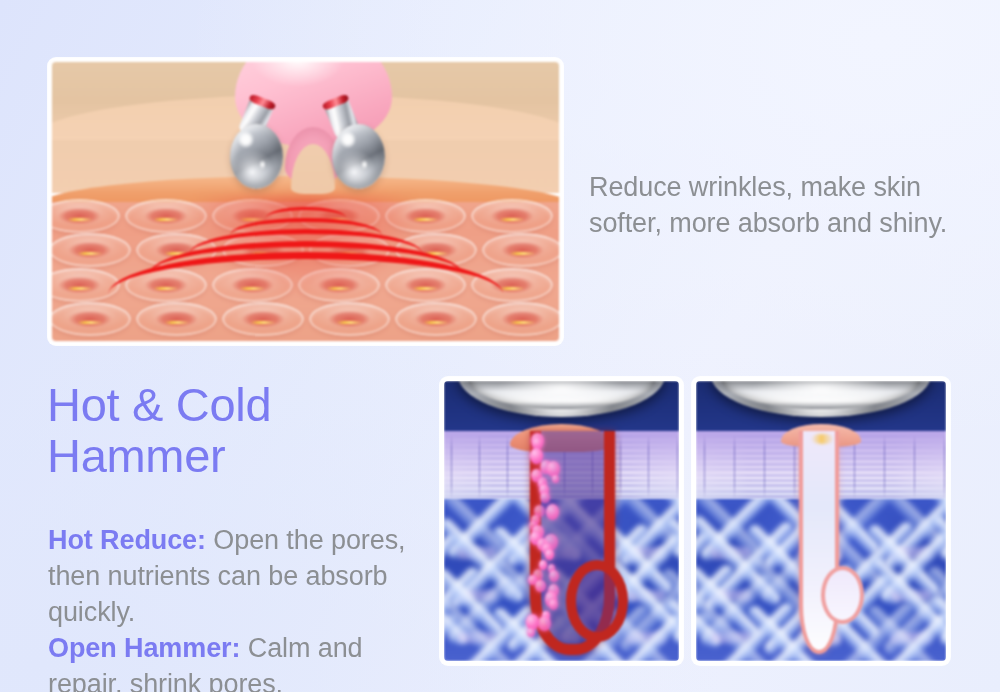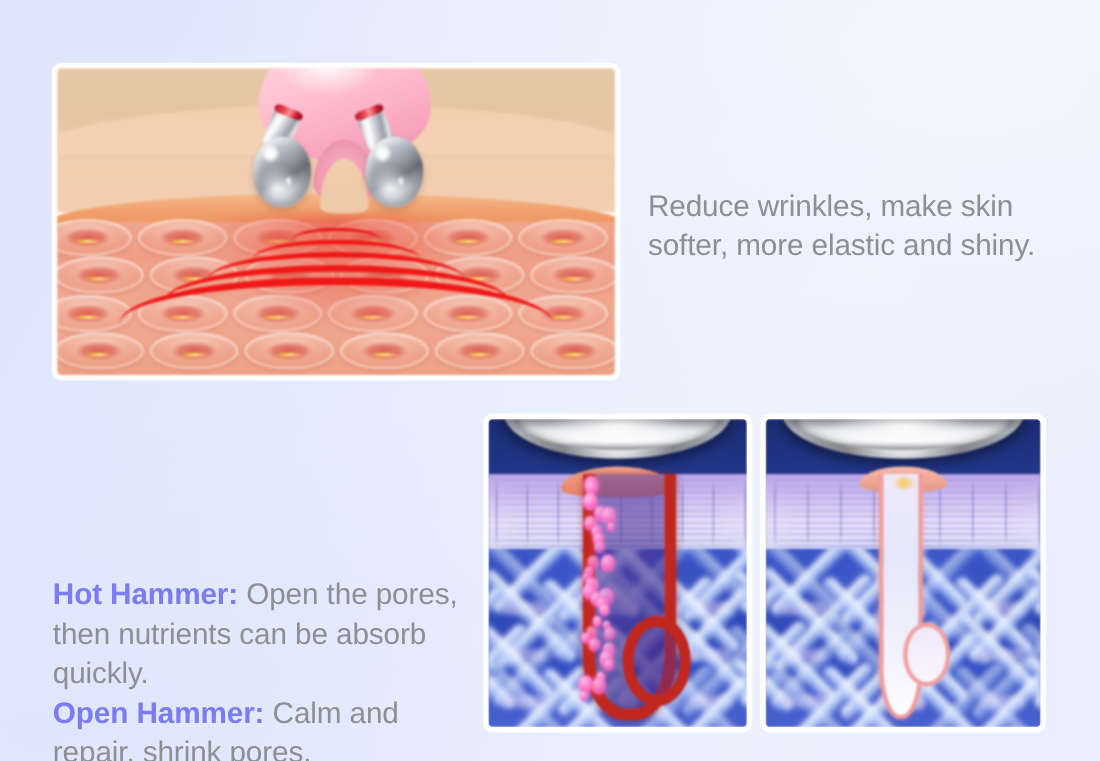--- a/index.html
+++ b/index.html
@@ -336,25 +336,27 @@
         <div class="ball left">
             <i class="spark"></i>
           </div>
         <div class="ball right">
             <i class="spark"></i>
           </div>
       </div>
     </div>
   </div>
 
-  <div class="body-txt" style="left:589px; top:170px; width:372px;">Reduce wrinkles, make skin softer, more elastic and shiny.</div>
-
+  <div class="body-txt" style="left:589px; top:170px; width:372px;">Reduce wrinkles, make skin softer, more absorb and shiny.</div>
+
+  <div class="head" style="left:47px; top:380px; width:360px;">Hot &amp; Cold
+Hammer</div>
 
   <div class="body-txt" style="left:48px; top:487px; width:382px;">
-    <span><span class="lbl">Hot Hammer:</span><span> Open the pores, then nutrients can be absorb quickly.</span></span>
+    <span><span class="lbl">Hot Reduce:</span><span> Open the pores, then nutrients can be absorb quickly.</span></span>
     <span><span class="lbl">Open Hammer:</span><span> Calm and repair, shrink pores.</span></span>
   </div>
 
   <div class="frame" id="photo-hot">
     <div class="inner">
       <div class="pore-scene scene-blur">
         <div class="pore-sky"></div>
         <div class="hammer"></div>
         <div class="hammer-rim"></div>
         <div class="hammer-glow"></div>

